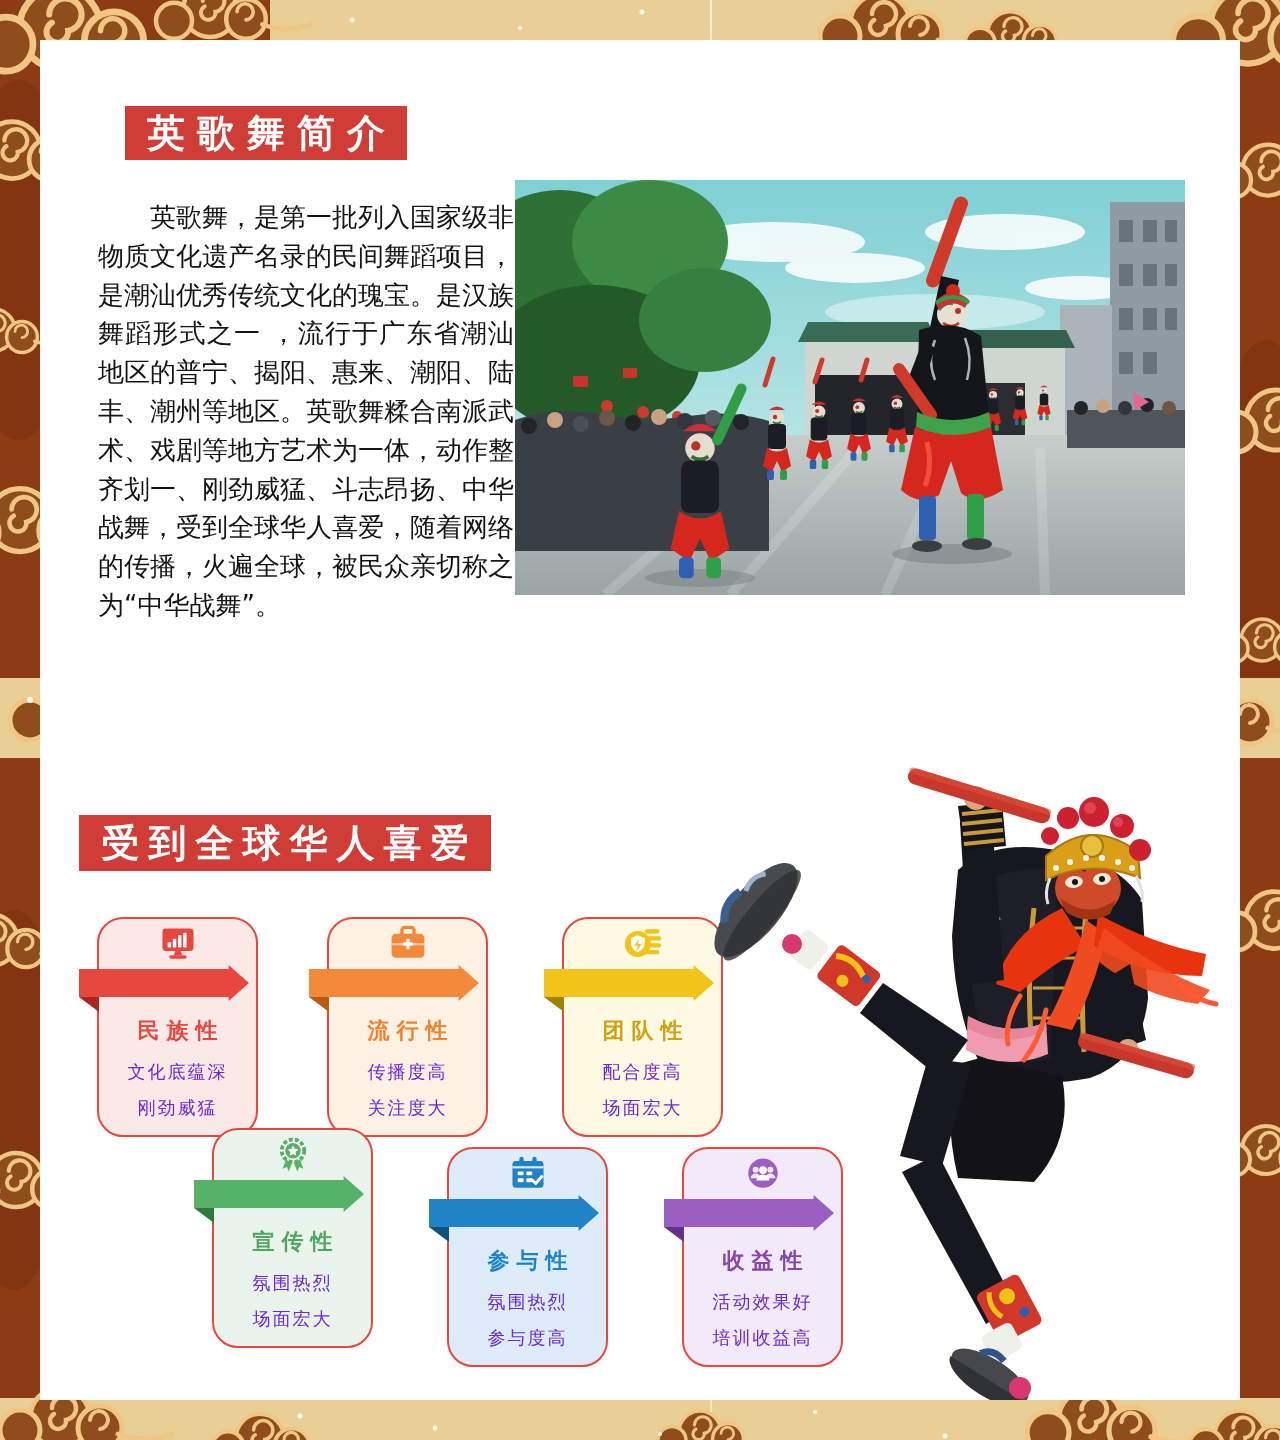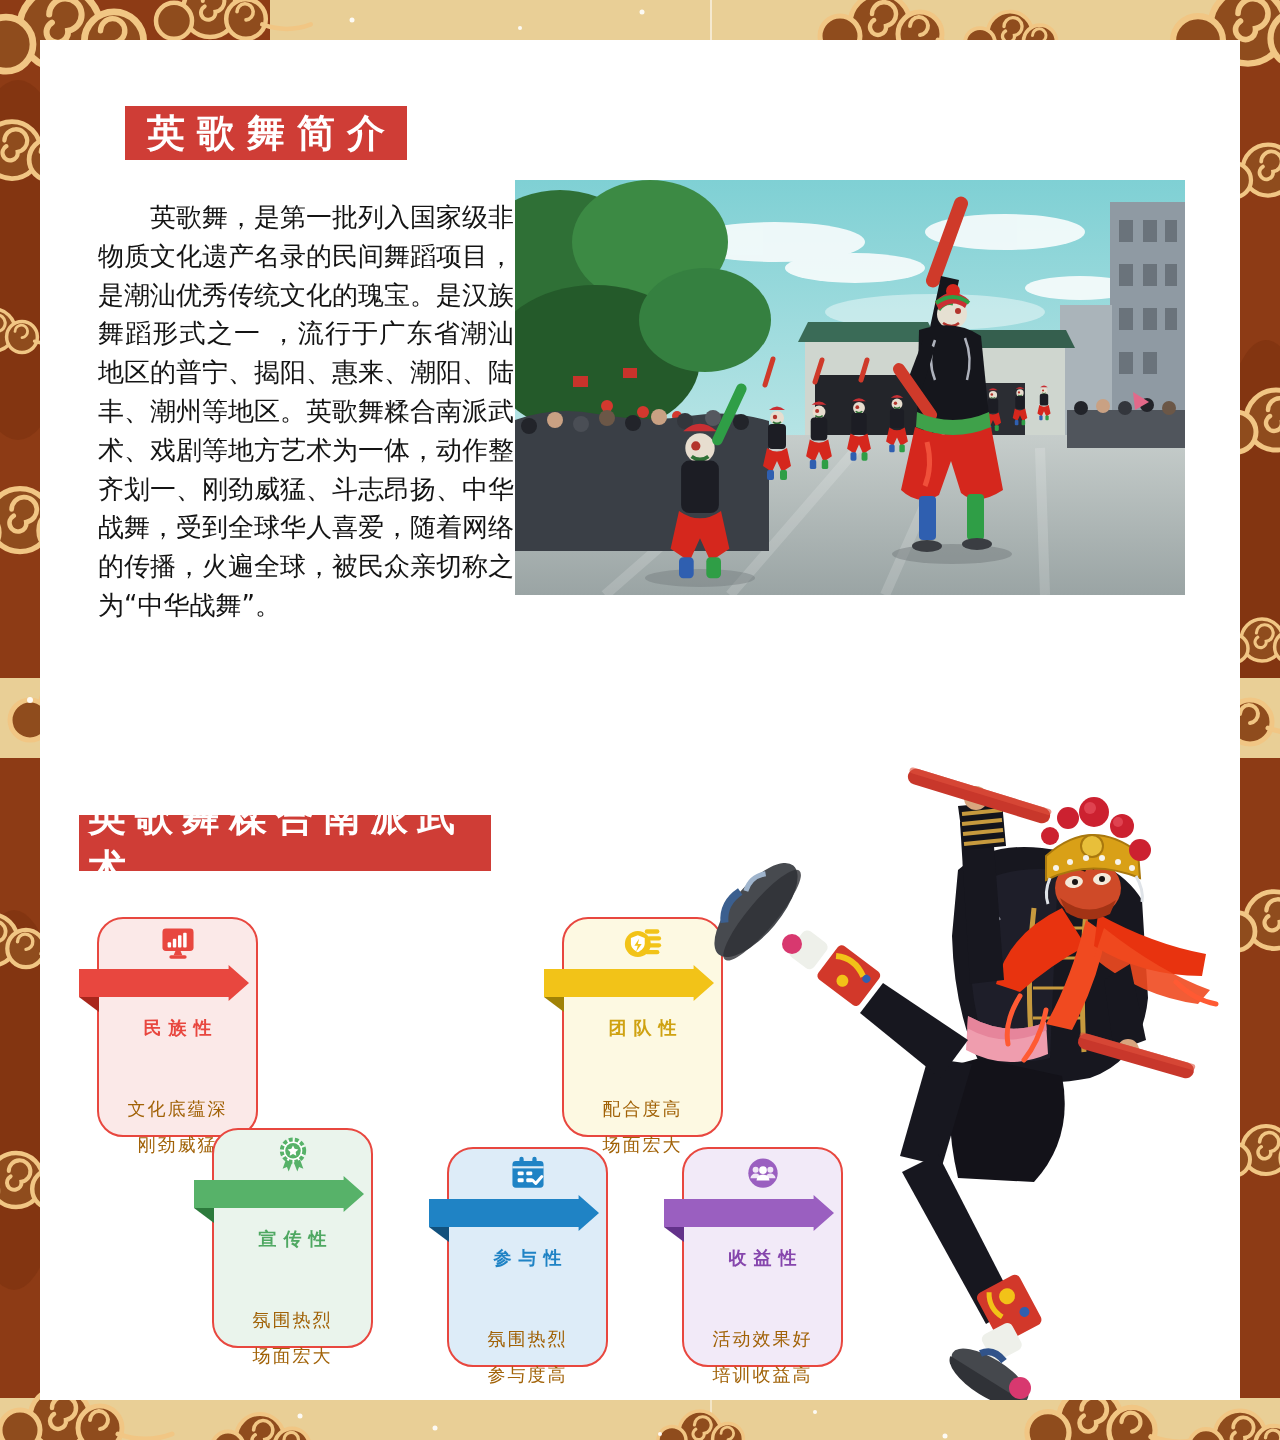--- a/index.html
+++ b/index.html
@@ -17,23 +17,23 @@
            font-size:26px;line-height:38.8px;color:#141414;text-align:justify;text-indent:2em;}
   .photo-frame{position:absolute;left:475px;top:140px;width:670px;height:415px;margin:0;}
   .dancer-frame{position:absolute;left:650px;top:0;width:550px;height:642px;margin:0;pointer-events:none;z-index:3;}
   .card{position:absolute;width:161px;height:220px;border:2.5px solid #e8473f;border-radius:26px;
         background:var(--bg,#fceceb);box-sizing:border-box;z-index:2;color:var(--accent,#e8473f);}
   .card .icon{position:absolute;top:6px;left:0;right:0;display:flex;justify-content:center;}
   .ribbon{position:absolute;left:-20px;top:46px;width:170px;height:36px;background:var(--accent,#e8473f);
           clip-path:polygon(0 11%,88% 11%,88% 0,100% 50%,88% 100%,88% 89%,0 89%);}
   .fold{position:absolute;left:-20px;top:78px;width:20px;height:15px;background:var(--accent-dark,#b02318);
         clip-path:polygon(0 0,100% 0,100% 100%);}
-  .card-title{position:absolute;top:97px;width:100%;text-align:center;font-size:18px;font-weight:700;
+  .card-title{position:absolute;top:97px;width:100%;text-align:center;font-size:22px;font-weight:700;
               letter-spacing:7px;padding-left:7px;box-sizing:border-box;color:var(--title-color,#e8473f);}
-  .pt{position:absolute;width:100%;text-align:center;font-size:18px;color:#a16207;letter-spacing:2px;margin-top:37px;}
+  .pt{position:absolute;width:100%;text-align:center;font-size:18px;color:#6d28d9;letter-spacing:2px;}
   .pt1{top:141px}.pt2{top:177px}
   
   .pos0{left:57px;top:159px}.pos1{left:287px;top:159px}.pos2{left:522px;top:159px}
   .pos3{left:172px;top:370px}.pos4{left:407px;top:389px}.pos5{left:642px;top:389px}
 </style>
 </head>
 <body>
 
 <div class="canvas">
 
@@ -263,21 +263,21 @@
           <rect x="452" y="314" width="17" height="46" rx="4" fill="#2f9e46"></rect>
           <ellipse cx="412" cy="366" rx="15" ry="6" fill="#3a3d42"></ellipse>
           <ellipse cx="462" cy="364" rx="15" ry="6" fill="#3a3d42"></ellipse>
         </g>
       </svg>
     </figure>
   </section>
 
   <section class="slide slide2">
     <div class="title-bar s2-title" style="background: rgb(207, 61, 54);">
-      <span>英歌舞糅合南派武术</span>
+      <span>受到全球华人喜爱</span>
     </div>
 
     <div class="card pos0" style="--accent: #e8473f; --accent-dark: #a8261c; --bg: #fbe9e8; --title-color: #e8473f; border-color: rgb(232, 71, 63);">
       <div class="icon">
         <svg width="40" height="38" viewBox="0 0 44 44">
           <rect x="4" y="4" width="36" height="26" rx="4" fill="currentColor"></rect>
           <rect x="10" y="20" width="4" height="6" rx="1" fill="#fff"></rect>
           <rect x="16" y="16" width="4" height="10" rx="1" fill="#fff"></rect>
           <rect x="22" y="12" width="4" height="14" rx="1" fill="#fff"></rect>
           <rect x="28" y="9" width="4" height="17" rx="1" fill="#fff"></rect>
@@ -285,20 +285,36 @@
           <rect x="12" y="35" width="20" height="4" rx="2" fill="currentColor"></rect>
         </svg>
       </div>
       <div class="ribbon"></div>
       <i class="fold"></i>
       <div class="card-title">民族性</div>
       <div class="pt pt1">文化底蕴深</div>
       <div class="pt pt2">刚劲威猛</div>
     </div>
 
+    <div class="card pos1" style="--accent: #f5893b; --accent-dark: #bb5a12; --bg: #fdf1e3; --title-color: #f0812e; border-color: rgb(232, 71, 63);">
+      <div class="icon">
+        <svg width="40" height="38" viewBox="0 0 44 44">
+          <rect x="15" y="3" width="14" height="10" rx="3" fill="none" stroke="currentColor" stroke-width="4"></rect>
+          <rect x="3" y="10" width="38" height="28" rx="5" fill="currentColor"></rect>
+          <rect x="3" y="21" width="38" height="2.5" fill="#fff" opacity=".55"></rect>
+          <rect x="20" y="16" width="4" height="12" rx="1" fill="#fff" opacity=".9"></rect>
+          <rect x="16" y="20" width="12" height="4" rx="1" fill="#fff" opacity=".9"></rect>
+        </svg>
+      </div>
+      <div class="ribbon"></div>
+      <i class="fold"></i>
+      <div class="card-title">流行性</div>
+      <div class="pt pt1">传播度高</div>
+      <div class="pt pt2">关注度大</div>
+    </div>
 
     <div class="card pos2" style="--accent: #f2c318; --accent-dark: #a08206; --bg: #fdf9e2; --title-color: #cfa212; border-color: rgb(232, 71, 63);">
       <div class="icon">
         <svg width="40" height="38" viewBox="0 0 44 44">
           <rect x="24" y="5" width="17" height="5" rx="2.5" fill="currentColor"></rect>
           <rect x="27" y="13" width="16" height="5" rx="2.5" fill="currentColor"></rect>
           <rect x="27" y="21" width="16" height="5" rx="2.5" fill="currentColor"></rect>
           <rect x="24" y="29" width="17" height="5" rx="2.5" fill="currentColor"></rect>
           <circle cx="16" cy="22" r="15" fill="currentColor"></circle>
           <path d="M16,12 l8,3 v6 c0,5 -3.5,8 -8,10.5 c-4.5,-2.5 -8,-5.5 -8,-10.5 v-6 z" fill="#fff"></path>

